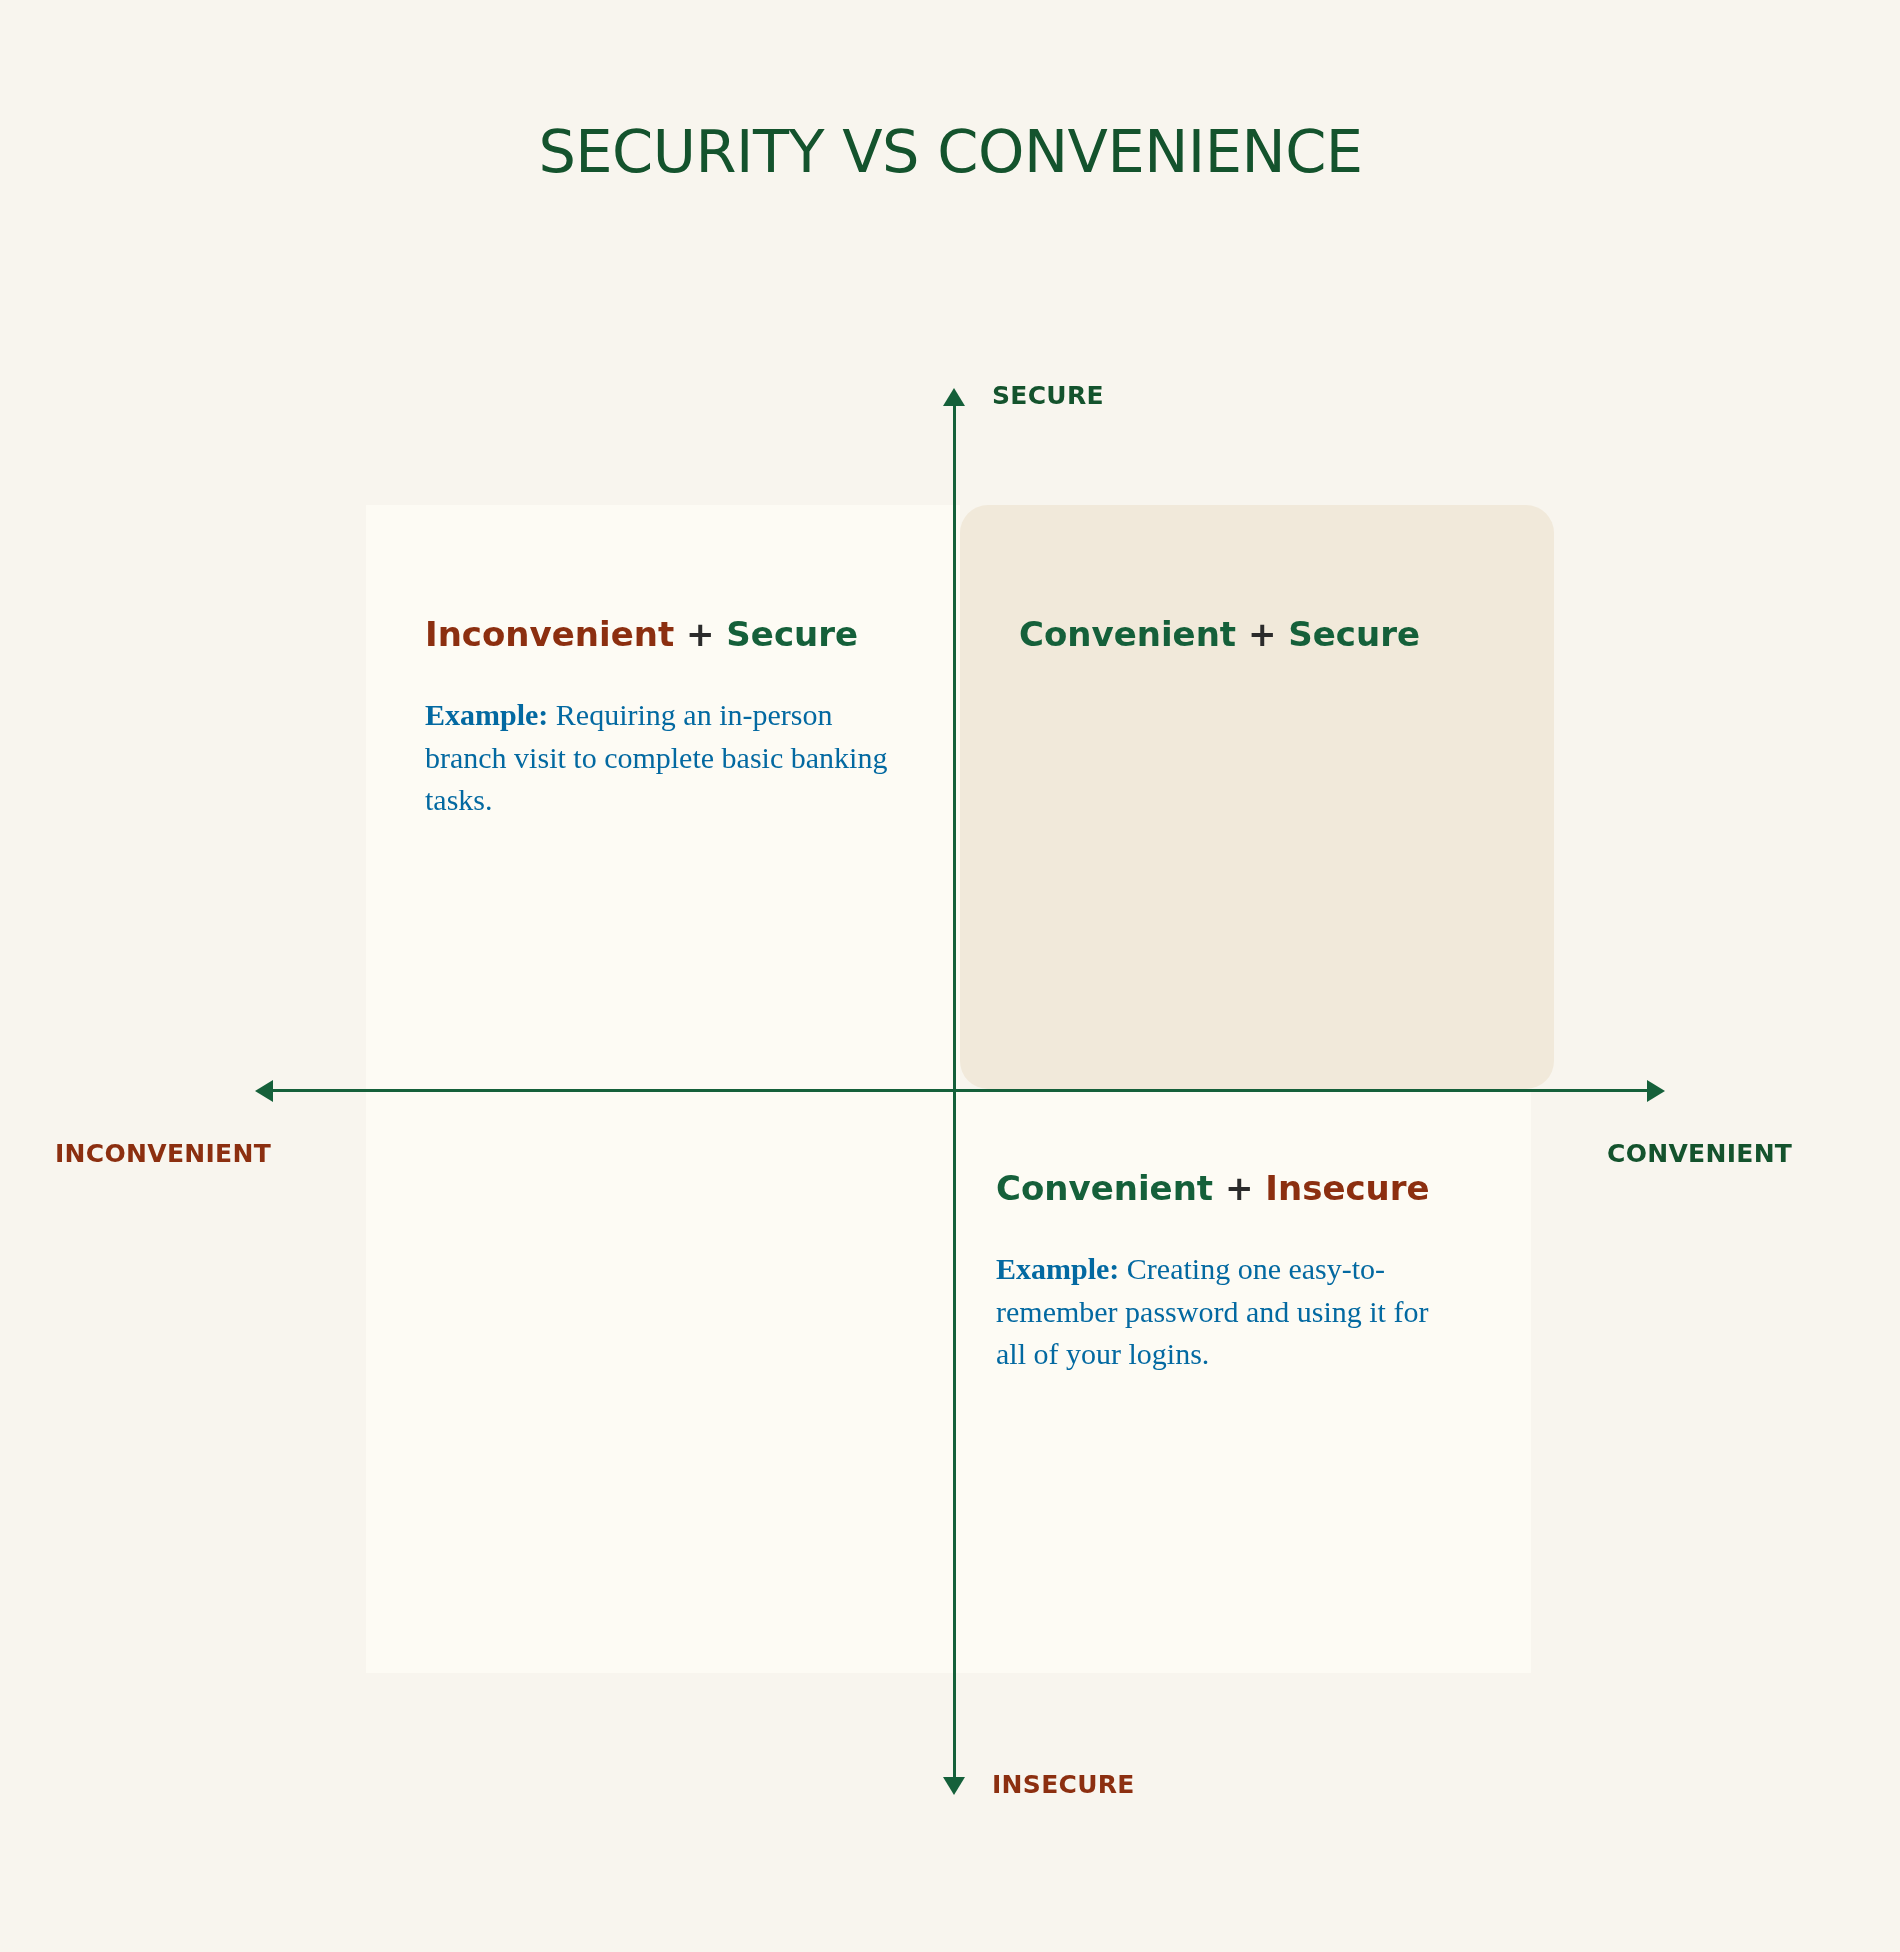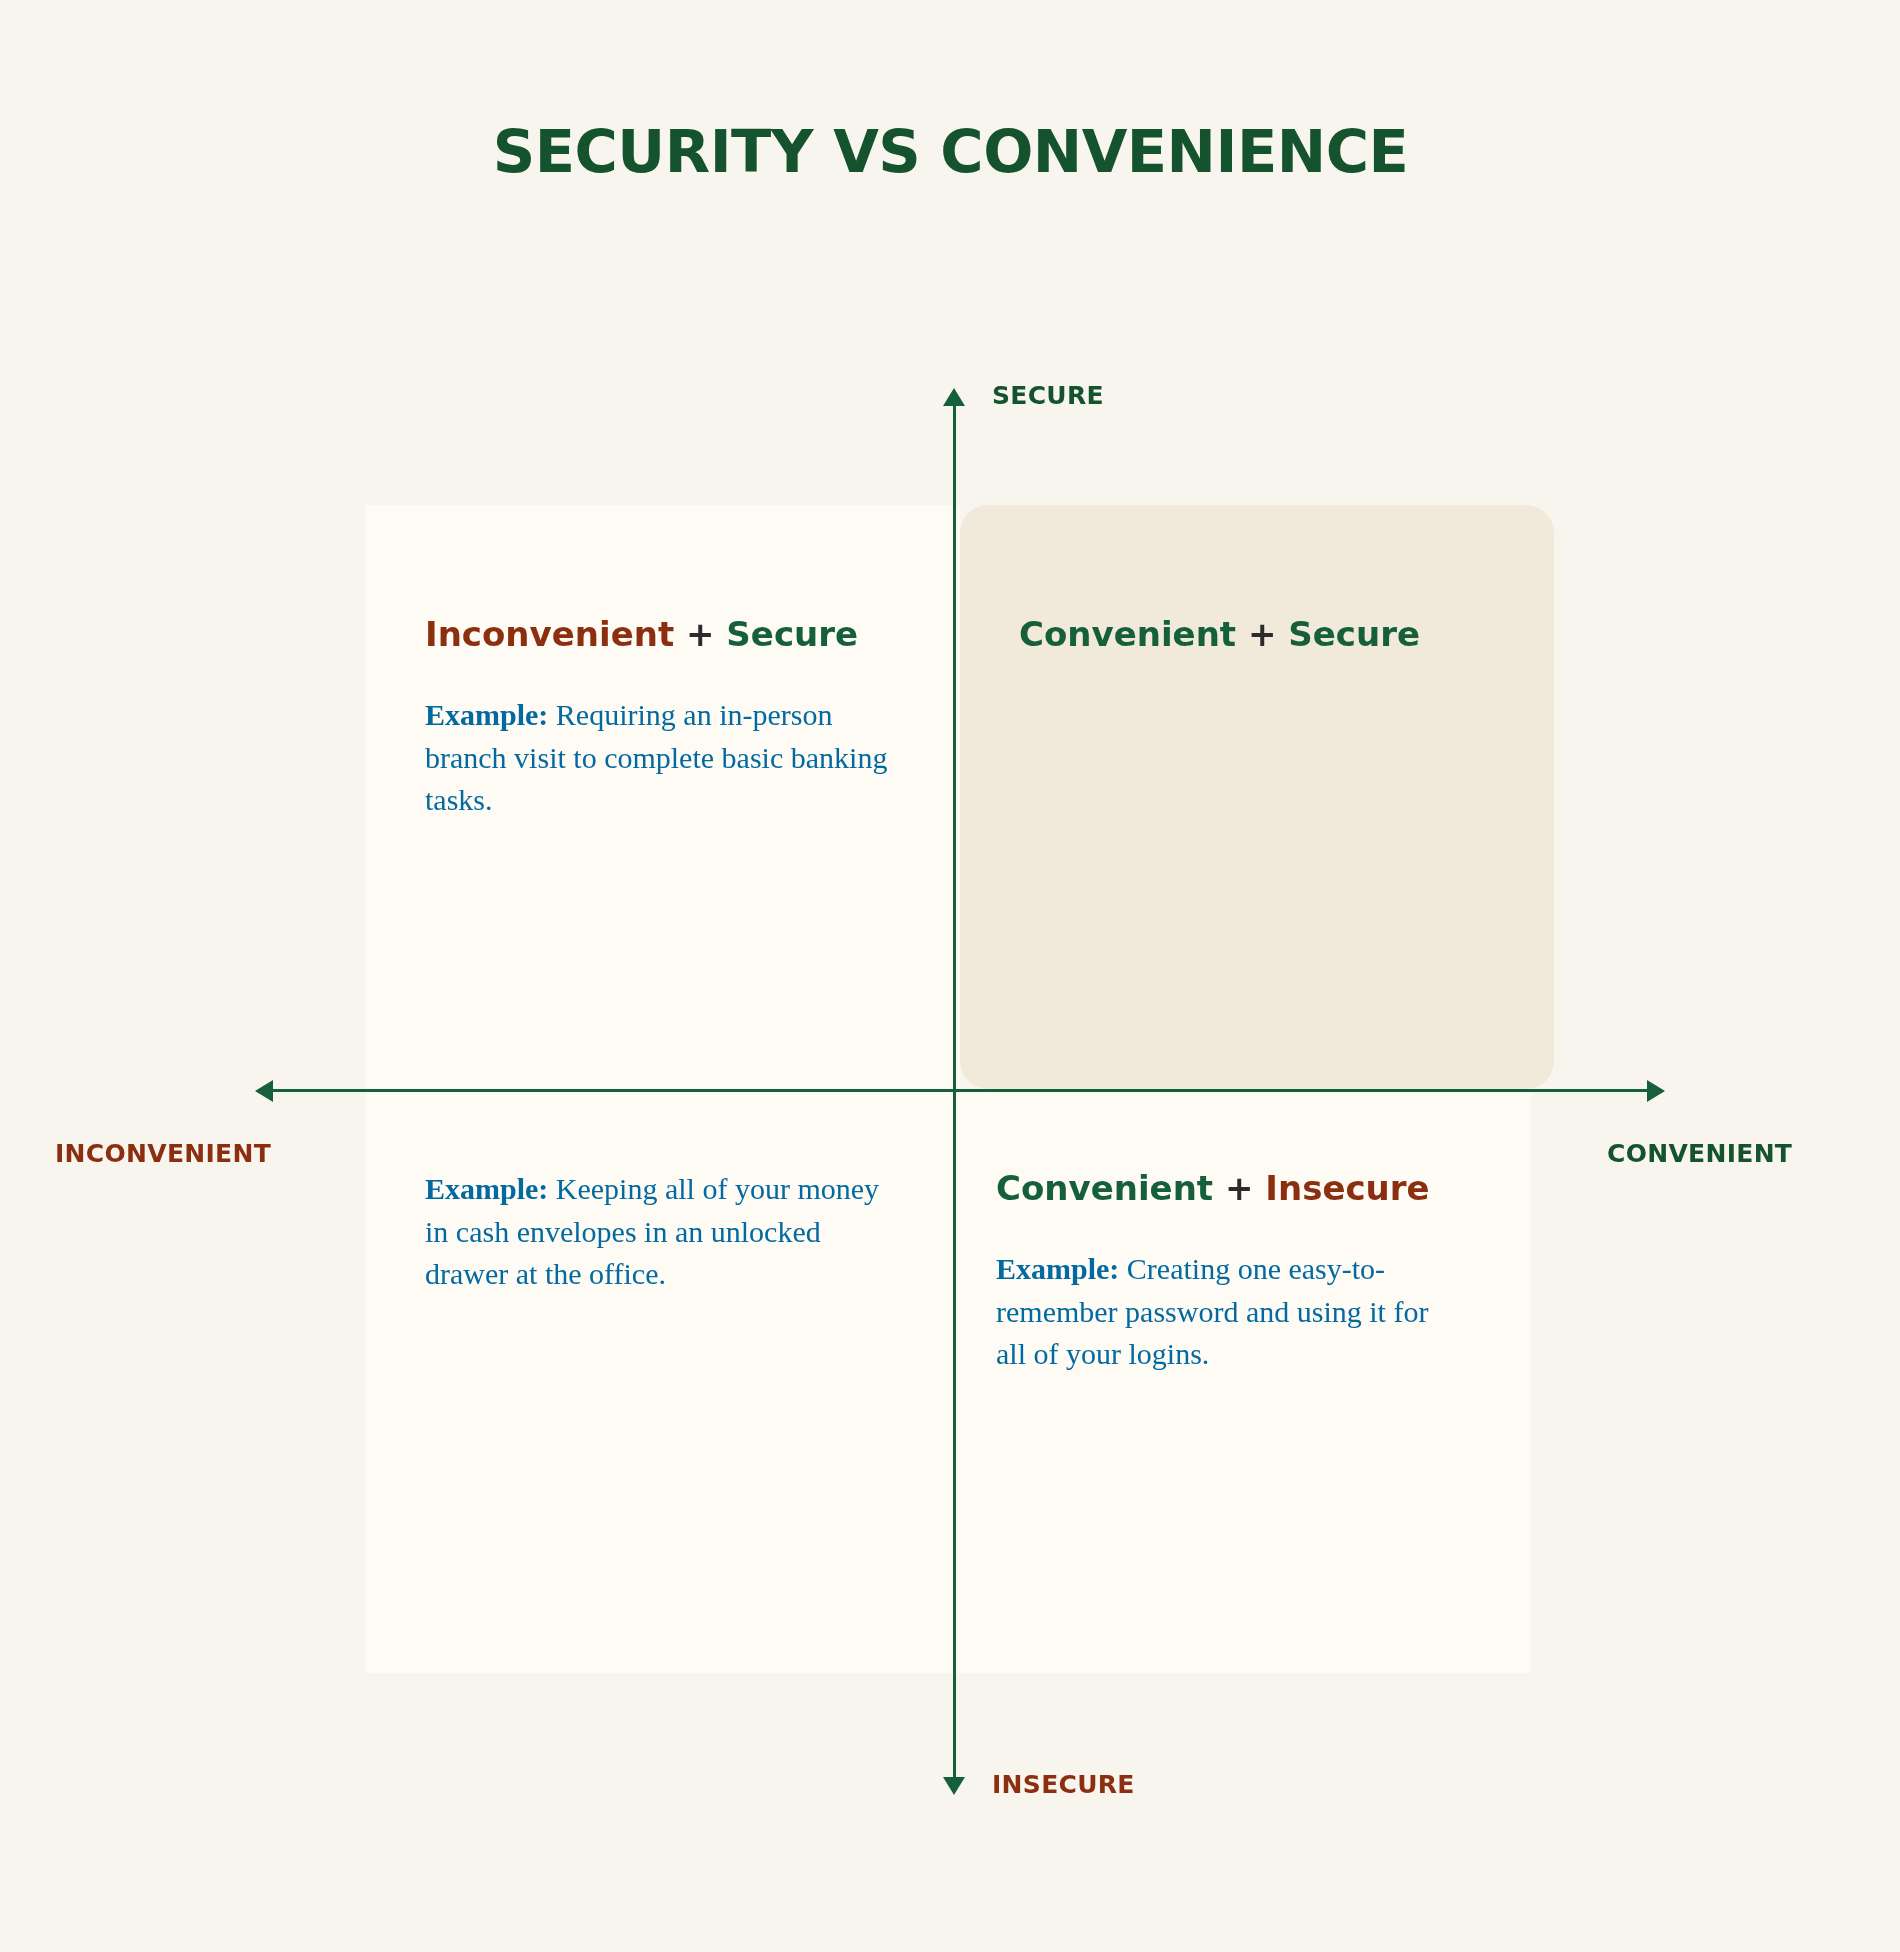--- a/index.html
+++ b/index.html
@@ -17,21 +17,21 @@
 
   
   .title {
     position: absolute;
     top: 117px;
     left: 0;
     width: 1901px;
     text-align: center;
     color: #14532d;
     font-family: "DejaVu Sans", sans-serif;
-    font-weight: bold;
+    font-weight: normal;
     font-size: 59px;
     line-height: 1.17;
     letter-spacing: -0.5px;
   }
   .title .line { display: block; }
 
   
   .matrix {
     position: absolute;
     left: 366px;
@@ -152,23 +152,20 @@
     </div>
   </div>
 
   <div class="quadrant q-tr">
     <div class="q-heading">
       <span class="word-green">Convenient</span><span class="word-plus"> + </span><span class="word-green">Secure</span>
     </div>
   </div>
 
   <div class="quadrant q-bl">
-    <div class="q-body">
-      <b>Example:</b><span> Keeping all of your money in cash envelopes in an unlocked drawer at the office.</span>
-    </div>
   </div>
 
   <div class="quadrant q-br">
     <div class="q-heading">
       <span class="word-green">Convenient</span><span class="word-plus"> + </span><span class="word-rust">Insecure</span>
     </div>
     <div class="q-body">
       <b>Example:</b><span> Creating one easy-to-remember password and using it for all of your logins.</span>
     </div>
   </div>

